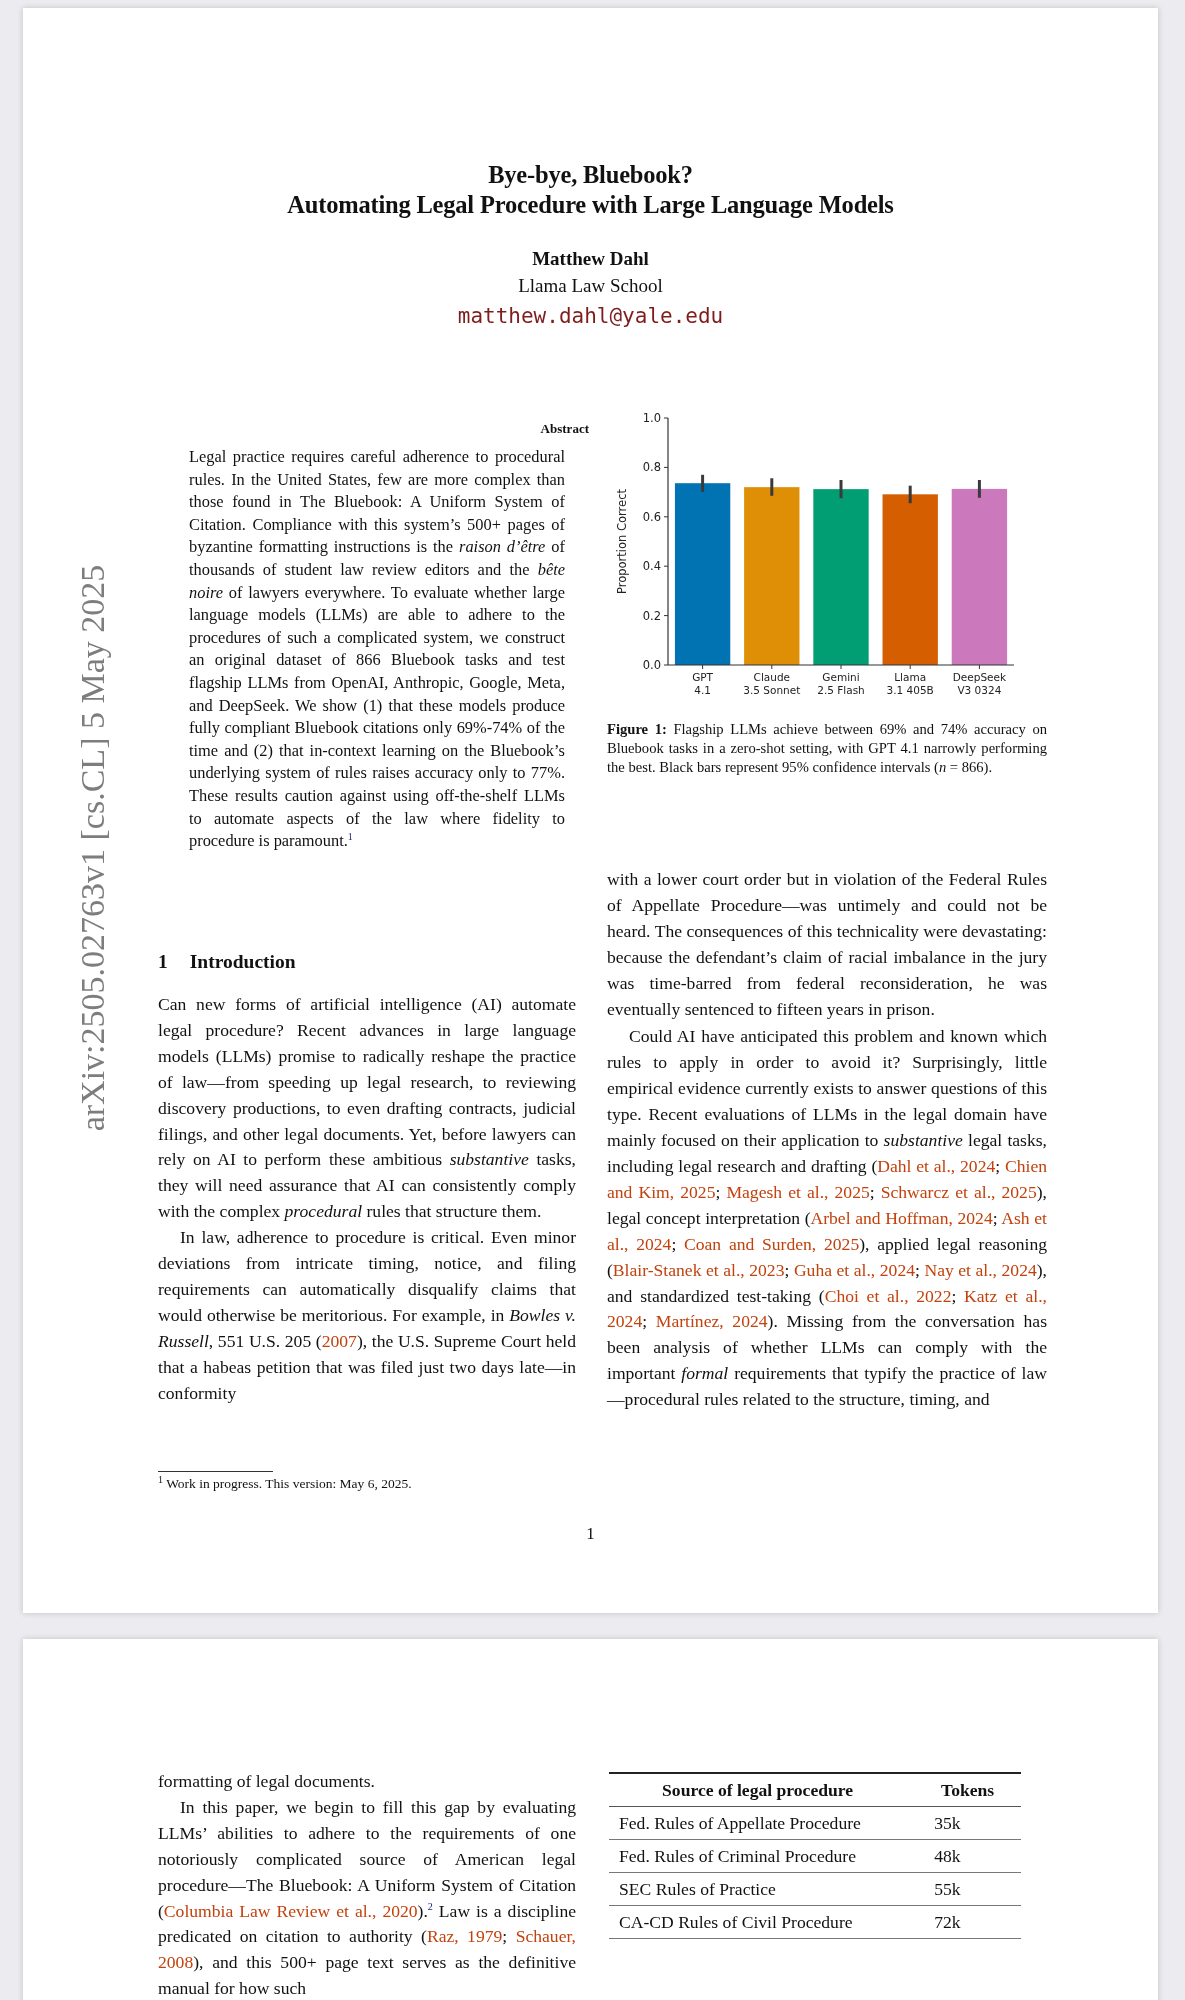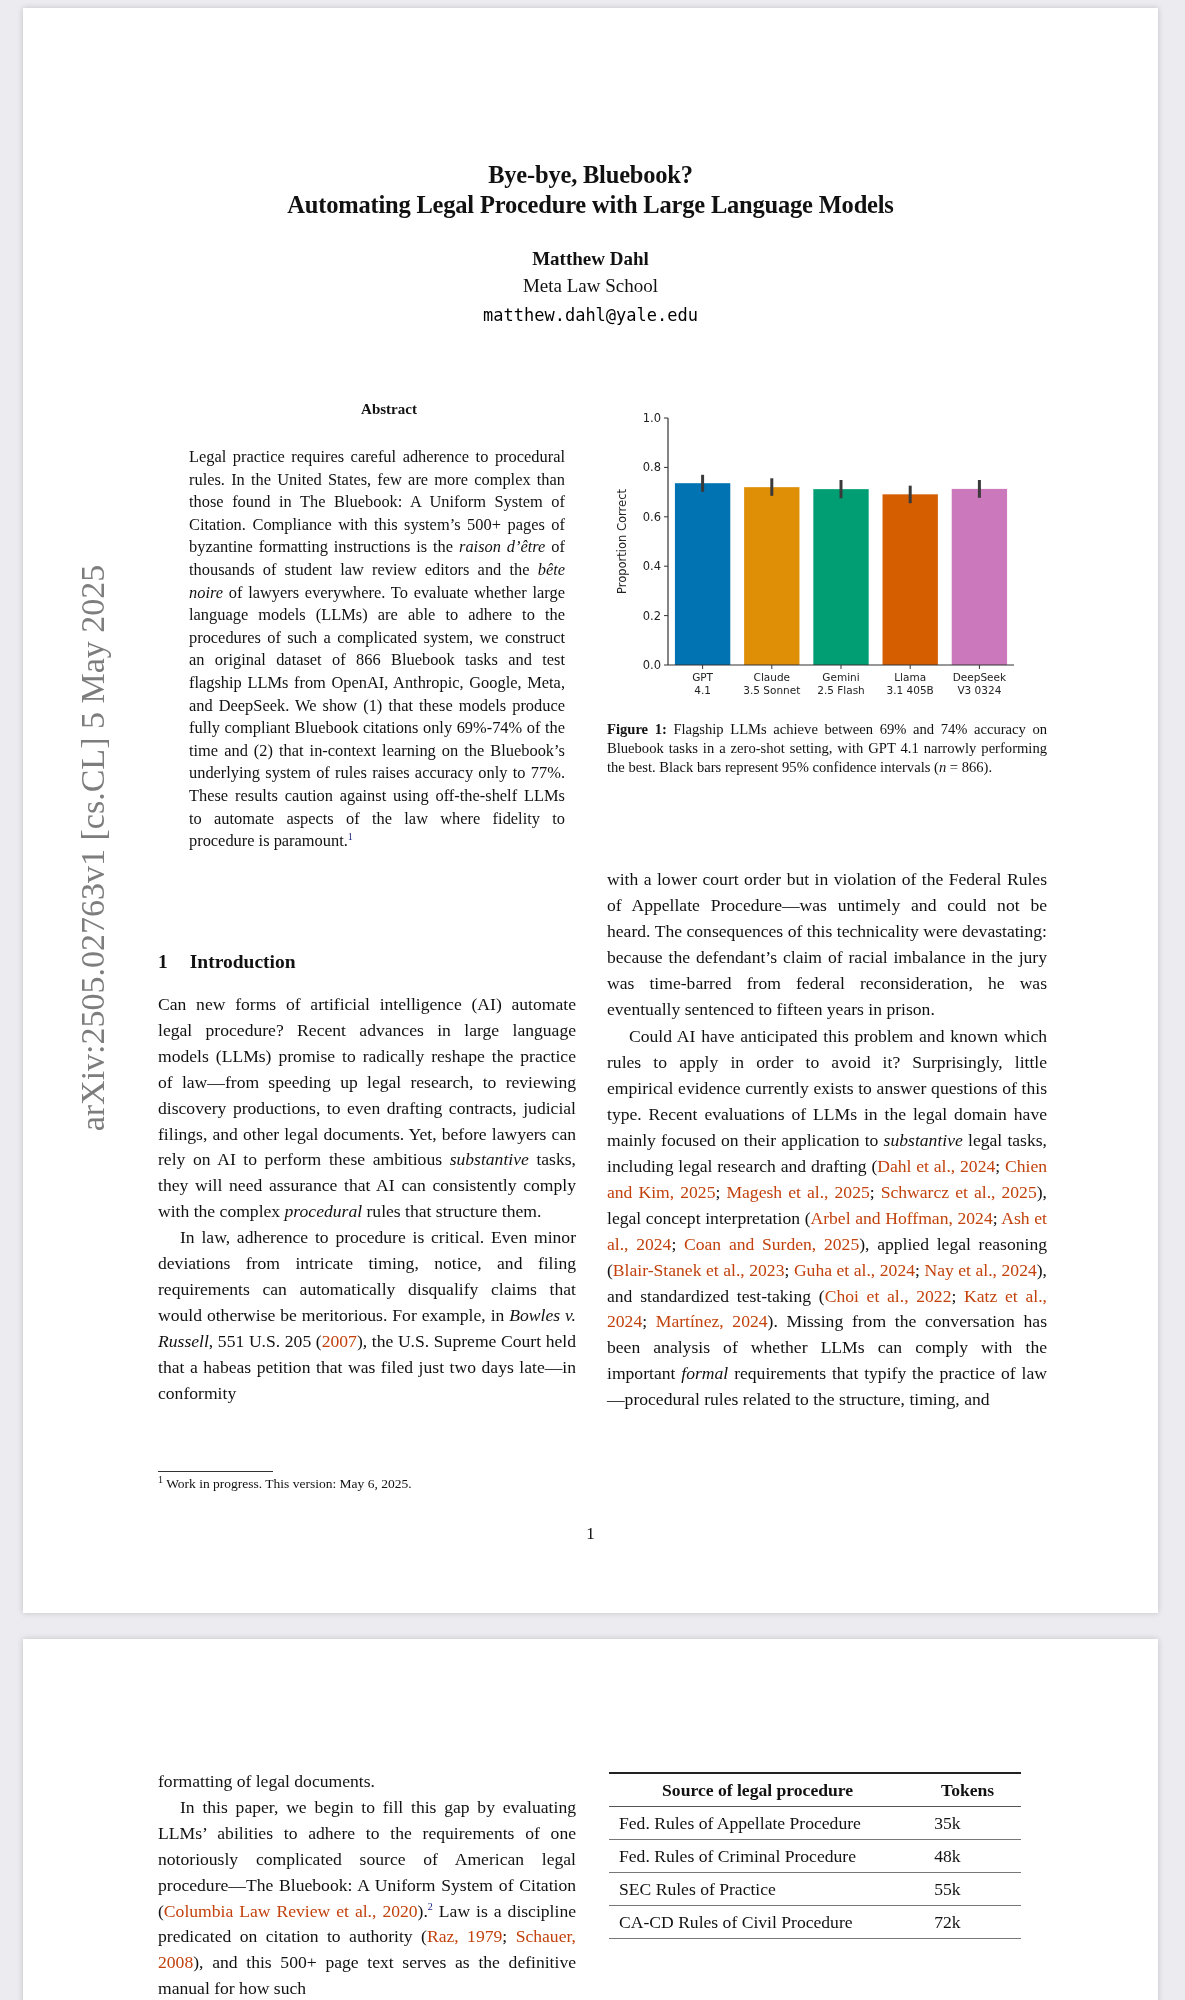--- a/index.html
+++ b/index.html
@@ -13,21 +13,21 @@
     box-shadow: 0 0 6px rgba(0,0,0,0.18);
   }
   #page1 { top: 8px; height: 1605px; }
   #page2 { top: 1639px; height: 400px; }
   .abs { position: absolute; }
   .title {
     left: 0; width: 100%; text-align: center; font-weight: bold;
     font-size: 24.5px; line-height: 30px; letter-spacing: -0.2px;
   }
   .author { left: 0; width: 100%; text-align: center; font-size: 19px; }
-  .email { font-family: "DejaVu Sans Mono", "Liberation Mono", monospace; color: #000000; font-size: 17px; }
+  .email { font-family: "DejaVu Sans Mono", "Liberation Mono", monospace; color: #7f1d1d; font-size: 21px; }
   .arxiv {
     left: -275px; top: 820px; width: 690px; height: 40px; text-align: center;
     transform: rotate(-90deg); transform-origin: 50% 50%;
     font-size: 34px; color: #7d7d7d; line-height: 40px; white-space: nowrap;
   }
   .col { font-size: 17.6px; line-height: 25.9px; text-align: justify; }
   .col p { margin: 0; }
   .col p.indent { text-indent: 22px; }
   .abstract-body { font-size: 16.4px; line-height: 22.6px; text-align: justify; }
   .abstract-body p { margin: 0; }
@@ -52,24 +52,24 @@
 <body>
 
 <div class="page" id="page1">
 
   <div class="abs arxiv">arXiv:2505.02763v1  [cs.CL]  5 May 2025</div>
 
   <div class="abs title" style="top:182px;">Automating Legal Procedure with Large Language Models</div>
   <div class="abs title" style="top:152px;">Bye-bye, Bluebook?</div>
 
   <div class="abs author" style="top:240px; font-weight:bold;">Matthew Dahl</div>
-  <div class="abs author" style="top:267px;">Meta Law School</div>
+  <div class="abs author" style="top:267px;">Llama Law School</div>
   <div class="abs author" style="top:296px;"><span class="email">matthew.dahl@yale.edu</span></div>
 
-  <div class="abs heading" style="left:166px; width:400px; top:393px; text-align:center; font-size:15px;">Abstract</div>
+  <div class="abs heading" style="left:166px; width:400px; top:413px; text-align:right; font-size:13px;">Abstract</div>
   <div class="abs abstract-body" style="left:166px; top:438px; width:376px;">
     <p><span>Legal practice requires careful adherence to procedural rules. In the United States, few are more complex than those found in The Bluebook: A Uniform System of Citation. Compliance with this system’s 500+ pages of byzantine formatting instructions is the </span><i>raison d’être</i><span> of thousands of student law review editors and the </span><i>bête noire</i><span> of lawyers everywhere. To evaluate whether large language models (LLMs) are able to adhere to the procedures of such a complicated system, we construct an original dataset of 866 Bluebook tasks and test flagship LLMs from OpenAI, Anthropic, Google, Meta, and DeepSeek. We show (1) that these models produce fully compliant Bluebook citations only 69%-74% of the time and (2) that in-context learning on the Bluebook’s underlying system of rules raises accuracy only to 77%. These results caution against using off-the-shelf LLMs to automate aspects of the law where fidelity to procedure is paramount.</span><span class="sup">1</span></p>
   </div>
 
   <div class="abs heading" style="left:135px; top:943px;">
     <span>1</span><span style="display:inline-block;width:22px;"></span><span>Introduction</span>
   </div>
 
   <div class="abs col" style="left:135px; top:984px; width:418px;">
     <p><span>Can new forms of artificial intelligence (AI) automate legal procedure? Recent advances in large language models (LLMs) promise to radically reshape the practice of law—from speeding up legal research, to reviewing discovery productions, to even drafting contracts, judicial filings, and other legal documents. Yet, before lawyers can rely on AI to perform these ambitious </span><i>substantive</i><span> tasks, they will need assurance that AI can consistently comply with the complex </span><i>procedural</i><span> rules that structure them.</span></p>

